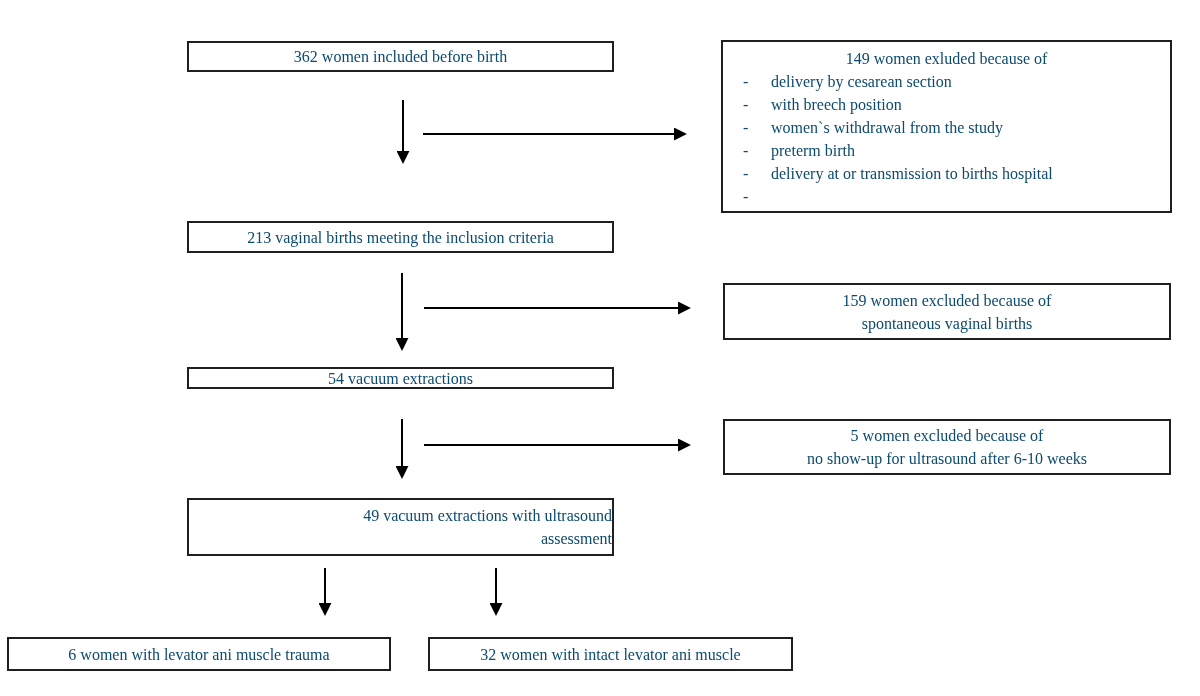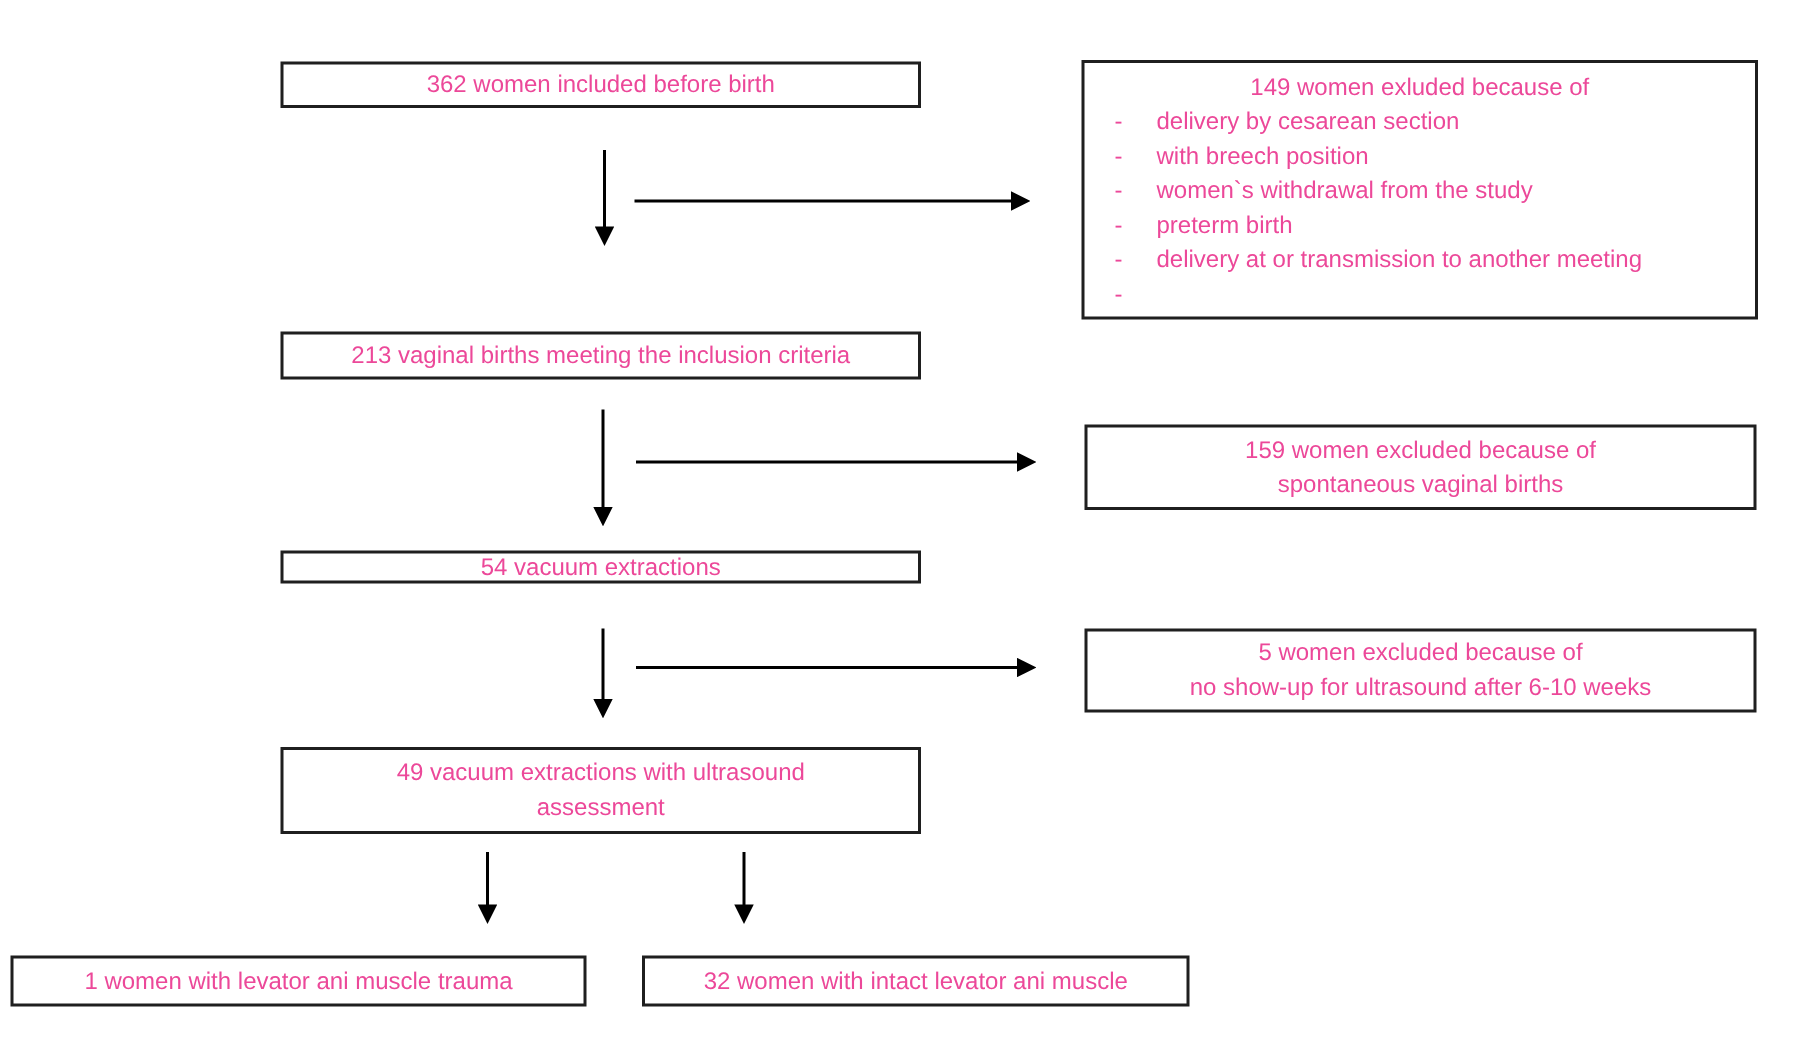--- a/index.html
+++ b/index.html
@@ -5,22 +5,22 @@
   html, body {
     margin: 0;
     padding: 0;
     background: #ffffff;
   }
   .canvas {
     position: relative;
     width: 1200px;
     height: 696px;
     background: #ffffff;
-    font-family: Liberation Sans, sans-serif;
-    color: #ec4899;
+    font-family: Liberation Serif, serif;
+    color: #0c4a6e;
     font-size: 16px;
     overflow: hidden;
   }
   .fbox {
     position: absolute;
     border: 2px solid #1f1f1f;
     background: #ffffff;
     box-sizing: border-box;
     display: flex;
     align-items: center;
@@ -96,21 +96,21 @@
     <div class="li">
       <span class="dash">-</span>
       <span>women`s withdrawal from the study</span>
     </div>
     <div class="li">
       <span class="dash">-</span>
       <span>preterm birth</span>
     </div>
     <div class="li">
       <span class="dash">-</span>
-      <span>delivery at or transmission to another meeting</span>
+      <span>delivery at or transmission to births hospital</span>
     </div>
     <div class="li">
       <span class="dash">-</span>
     </div>
   </div>
 
   <div class="fbox" style="left:187px; top:221px; width:427px; height:32px;">
     <span>213 vaginal births meeting the inclusion criteria</span>
   </div>
 
@@ -125,28 +125,28 @@
     <span>54 vacuum extractions</span>
   </div>
 
   <div class="fbox" style="left:723px; top:419px; width:448px; height:56px;">
     <div class="lines">
       <div>5 women excluded because of</div>
       <div>no show-up for ultrasound after 6-10 weeks</div>
     </div>
   </div>
 
-  <div class="fbox" style="left:187px; top:498px; width:427px; height:58px;">
+  <div class="fbox" style="left:187px; top:498px; width:427px; height:58px;text-align:right;">
     <div class="lines">
       <div>49 vacuum extractions with ultrasound</div>
       <div>assessment</div>
     </div>
   </div>
 
   <div class="fbox" style="left:7px; top:637px; width:384px; height:34px;">
-    <span>1 women with levator ani muscle trauma</span>
+    <span>6 women with levator ani muscle trauma</span>
   </div>
 
   <div class="fbox" style="left:428px; top:637px; width:365px; height:34px;">
     <span>32 women with intact levator ani muscle</span>
   </div>
 
 </div>
 
 </body></html>

